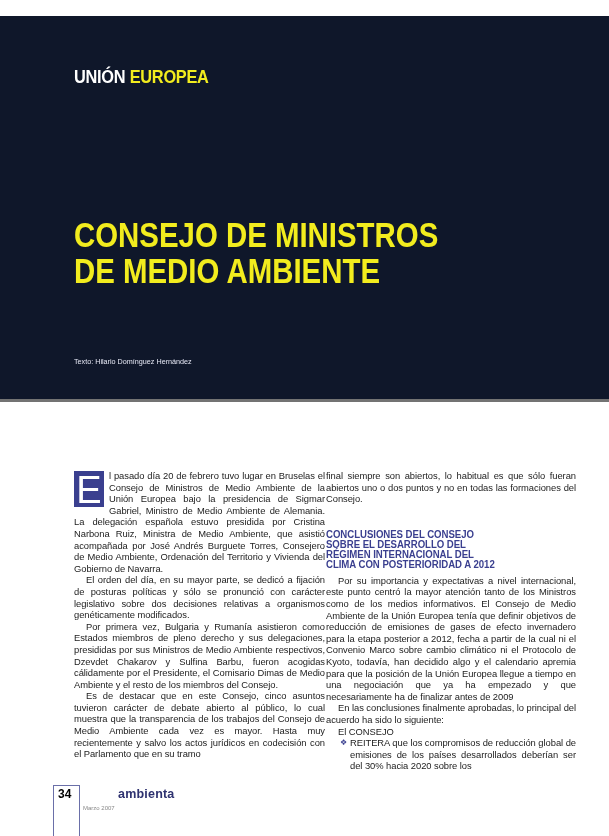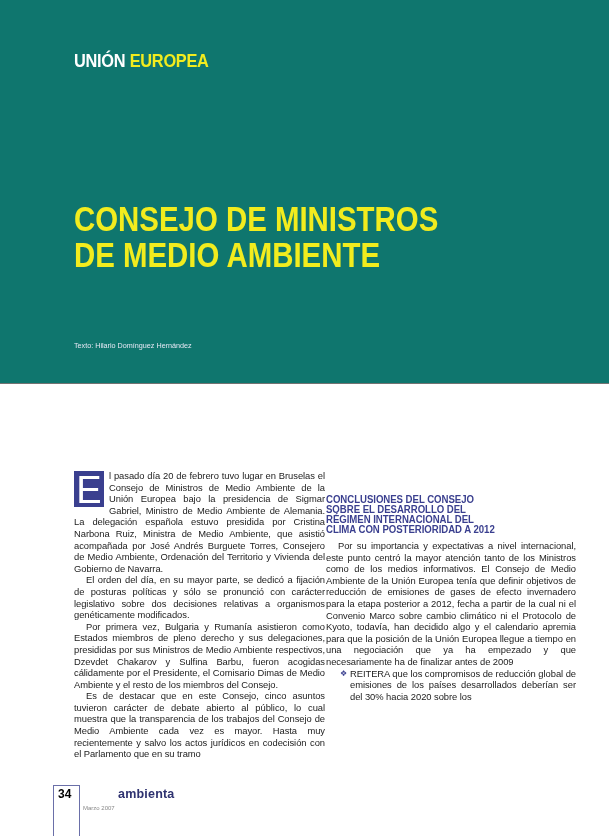--- a/index.html
+++ b/index.html
@@ -1,19 +1,19 @@
 <!DOCTYPE html>
 <html><head>
 <meta charset="utf-8">
 <style>
   html, body { margin:0; padding:0; }
   body { width:609px; height:836px; position:relative; background:#ffffff; overflow:hidden;
          font-family:"Liberation Sans", sans-serif; }
-  .banner { position:absolute; left:0; top:0; width:609px; height:383px; background:#0f766e;
-            border-bottom:1px solid #737373; }
+  .banner { position:absolute; left:0; top:16px; width:609px; height:383px; background:#0f172a;
+            border-bottom:3px solid #737373; }
   .section { position:absolute; left:74px; top:50px; font-family:"Liberation Sans", sans-serif;
              font-weight:bold; font-size:19px; letter-spacing:-0.3px; transform:scaleX(0.86); transform-origin:left top; }
   .section .w { color:#ffffff; }
   .section .y { color:#f2ec1e; }
   .title { position:absolute; left:74px; top:201px; color:#f2ec1e; font-weight:bold; font-size:35px;
            line-height:36px; transform:scaleX(0.84); transform-origin:left top; white-space:nowrap; }
   .byline { position:absolute; left:74px; top:341px; color:#e6e8f5; font-size:8px; transform:scaleX(0.9); transform-origin:left top; }
   .col { position:absolute; top:470px; width:251px; font-size:9.4px; line-height:11.6px; color:#222;
          text-align:justify; letter-spacing:-0.05px; }
   .col p { margin:0; text-indent:12px; }
@@ -48,26 +48,29 @@
 </div>
 
 <div class="col col1">
   <p class="first"><span class="dropcap">E</span><span>l pasado día 20 de febrero tuvo lugar en Bruselas el Consejo de Ministros de Medio Ambiente de la Unión Europea bajo la presidencia de Sigmar Gabriel, Ministro de Medio Ambiente de Alemania. La delegación española estuvo presidida por Cristina Narbona Ruiz, Ministra de Medio Ambiente, que asistió acompañada por José Andrés Burguete Torres, Consejero de Medio Ambiente, Ordenación del Territorio y Vivienda del Gobierno de Navarra.</span></p>
   <p>El orden del día, en su mayor parte, se dedicó a fijación de posturas políticas y sólo se pronunció con carácter legislativo sobre dos decisiones relativas a organismos genéticamente modificados.</p>
   <p>Por primera vez, Bulgaria y Rumanía asistieron como Estados miembros de pleno derecho y sus delegaciones, presididas por sus Ministros de Medio Ambiente respectivos, Dzevdet Chakarov y Sulfina Barbu, fueron acogidas cálidamente por el Presidente, el Comisario Dimas de Medio Ambiente y el resto de los miembros del Consejo.</p>
   <p>Es de destacar que en este Consejo, cinco asuntos tuvieron carácter de debate abierto al público, lo cual muestra que la transparencia de los trabajos del Consejo de Medio Ambiente cada vez es mayor. Hasta muy recientemente y salvo los actos jurídicos en codecisión con el Parlamento que en su tramo</p>
 </div>
 
 <div class="col col2">
+  <p class="first">final siempre son abiertos, lo habitual es que sólo fueran abiertos uno o dos puntos y no en todas las formaciones del Consejo.</p>
   <div class="subhead">
     <div>CONCLUSIONES DEL CONSEJO</div>
     <div>SOBRE EL DESARROLLO DEL</div>
     <div>RÉGIMEN INTERNACIONAL DEL</div>
     <div>CLIMA CON POSTERIORIDAD A 2012</div>
   </div>
   <p>Por su importancia y expectativas a nivel internacional, este punto centró la mayor atención tanto de los Ministros como de los medios informativos. El Consejo de Medio Ambiente de la Unión Europea tenía que definir objetivos de reducción de emisiones de gases de efecto invernadero para la etapa posterior a 2012, fecha a partir de la cual ni el Convenio Marco sobre cambio climático ni el Protocolo de Kyoto, todavía, han decidido algo y el calendario apremia para que la posición de la Unión Europea llegue a tiempo en una negociación que ya ha empezado y que necesariamente ha de finalizar antes de 2009</p>
+  <p>En las conclusiones finalmente aprobadas, lo principal del acuerdo ha sido lo siguiente:</p>
+  <p class="indent1">El CONSEJO</p>
   <p class="bullet"><span class="mark">❖</span><span>REITERA que los compromisos de reducción global de emisiones de los países desarrollados deberían ser del 30% hacia 2020 sobre los</span></p>
 </div>
 
 <div class="pagebox"></div>
 <div class="pagenum">34</div>
 <div class="mag">ambienta</div>
 <div class="date">Marzo 2007</div>
 
 </body></html>

